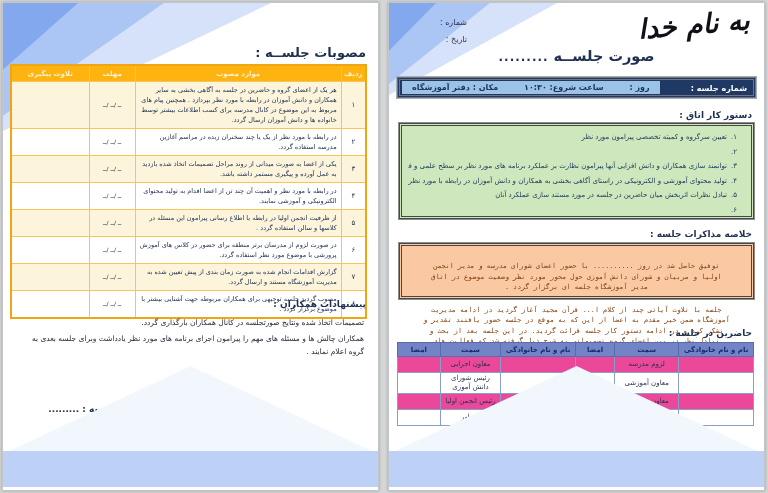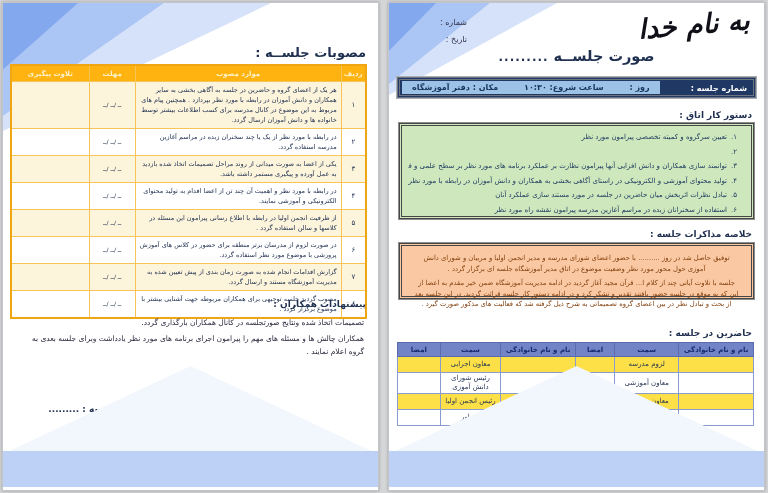--- a/index.html
+++ b/index.html
@@ -62,30 +62,30 @@
     padding:4px 10px 0 6px;
   }
   .agenda-item{display:flex;direction:rtl;gap:4px;font-size:7px;color:#17365d;line-height:14.5px;white-space:nowrap;overflow:hidden;}
   .agenda-num{min-width:10px;text-align:left;}
 
   .summary-box{
     position:absolute;top:240px;right:10px;left:10px;height:56px;
     background:#fac9a3;border:3px double #474747;outline:1px solid #8d8d8d;box-sizing:border-box;
     padding:3px 8px;color:#84400e;font-size:6.8px;line-height:10.5px;text-align:center;
   }
-  .summary-box p{margin:4px;}
+  .summary-box p{margin:12px;font-family:Liberation Mono, monospace;}
 
   table{border-collapse:collapse;table-layout:fixed;}
   .att-table{position:absolute;top:339px;right:10px;left:10px;width:357px;font-size:7px;}
   .att-table th{
     background:#7283c6;color:#152a6e;font-weight:bold;height:13px;
     border:1px solid #5a6cae;padding:0 2px;white-space:nowrap;overflow:hidden;
   }
   .att-table td{border:1px solid #8a9bce;height:13px;text-align:center;color:#1f3050;padding:1px 2px;line-height:9px;}
-  .att-row-odd td{background:#fde047;}
+  .att-row-odd td{background:#ec4899;}
   .att-row-even td{background:#ffffff;}
 
   
   .res-table{position:absolute;top:61px;right:11px;left:9px;width:357px;font-size:6.5px;border:2px solid #f0a512;}
   .res-table th{
     background:#ffb310;color:#fdf2cb;font-weight:bold;height:15px;font-size:7px;
     border:1px solid #f6c457;padding:0 2px;white-space:nowrap;overflow:hidden;
   }
   .res-table td{border:1px solid #f6c457;color:#1f3050;padding:3px 4px;line-height:10px;vertical-align:middle;}
   .res-num{text-align:center;font-size:7px;}
@@ -235,21 +235,20 @@
       <div class="agenda-item">
         <span class="agenda-num">۴.</span>
         <span>تولید محتوای آموزشی و الکترونیکی در راستای آگاهی بخشی به همکاران و دانش آموزان در رابطه با مورد نظر</span>
       </div>
       <div class="agenda-item">
         <span class="agenda-num">۵.</span>
         <span>تبادل نظرات اثربخش میان حاضرین در جلسه در مورد مستند سازی عملکرد آنان</span>
       </div>
       <div class="agenda-item">
         <span class="agenda-num">۶.</span>
-        <span>استفاده از سخنرانان زبده در مراسم آغازین مدرسه پیرامون نقشه راه مورد نظر</span>
       </div>
     </div>
 
     <div class="sec-heading" style="top:226px;">خلاصه مذاکرات جلسه :</div>
 
     <div class="summary-box">
       <p>توفیق حاصل شد در روز .......... با حضور اعضای شورای مدرسه و مدیر انجمن اولیا و مربیان و شورای دانش آموزی حول محور مورد نظر وضعیت موضوع در اتاق مدیر آموزشگاه جلسه ای برگزار گردد .</p>
       <p>جلسه با تلاوت آیاتی چند از کلام ا... قرآن مجید آغاز گردید در ادامه مدیریت آموزشگاه ضمن خیر مقدم به اعضا از این که به موقع در جلسه حضور یافتند تقدیر و تشکر کرد و در ادامه دستور کار جلسه قرائت گردید. در این جلسه بعد از بحث و تبادل نظر در بین اعضای گروه تصمیماتی به شرح ذیل گرفته شد که فعالیت های مذکور صورت گیرد .</p>
     </div>
 

